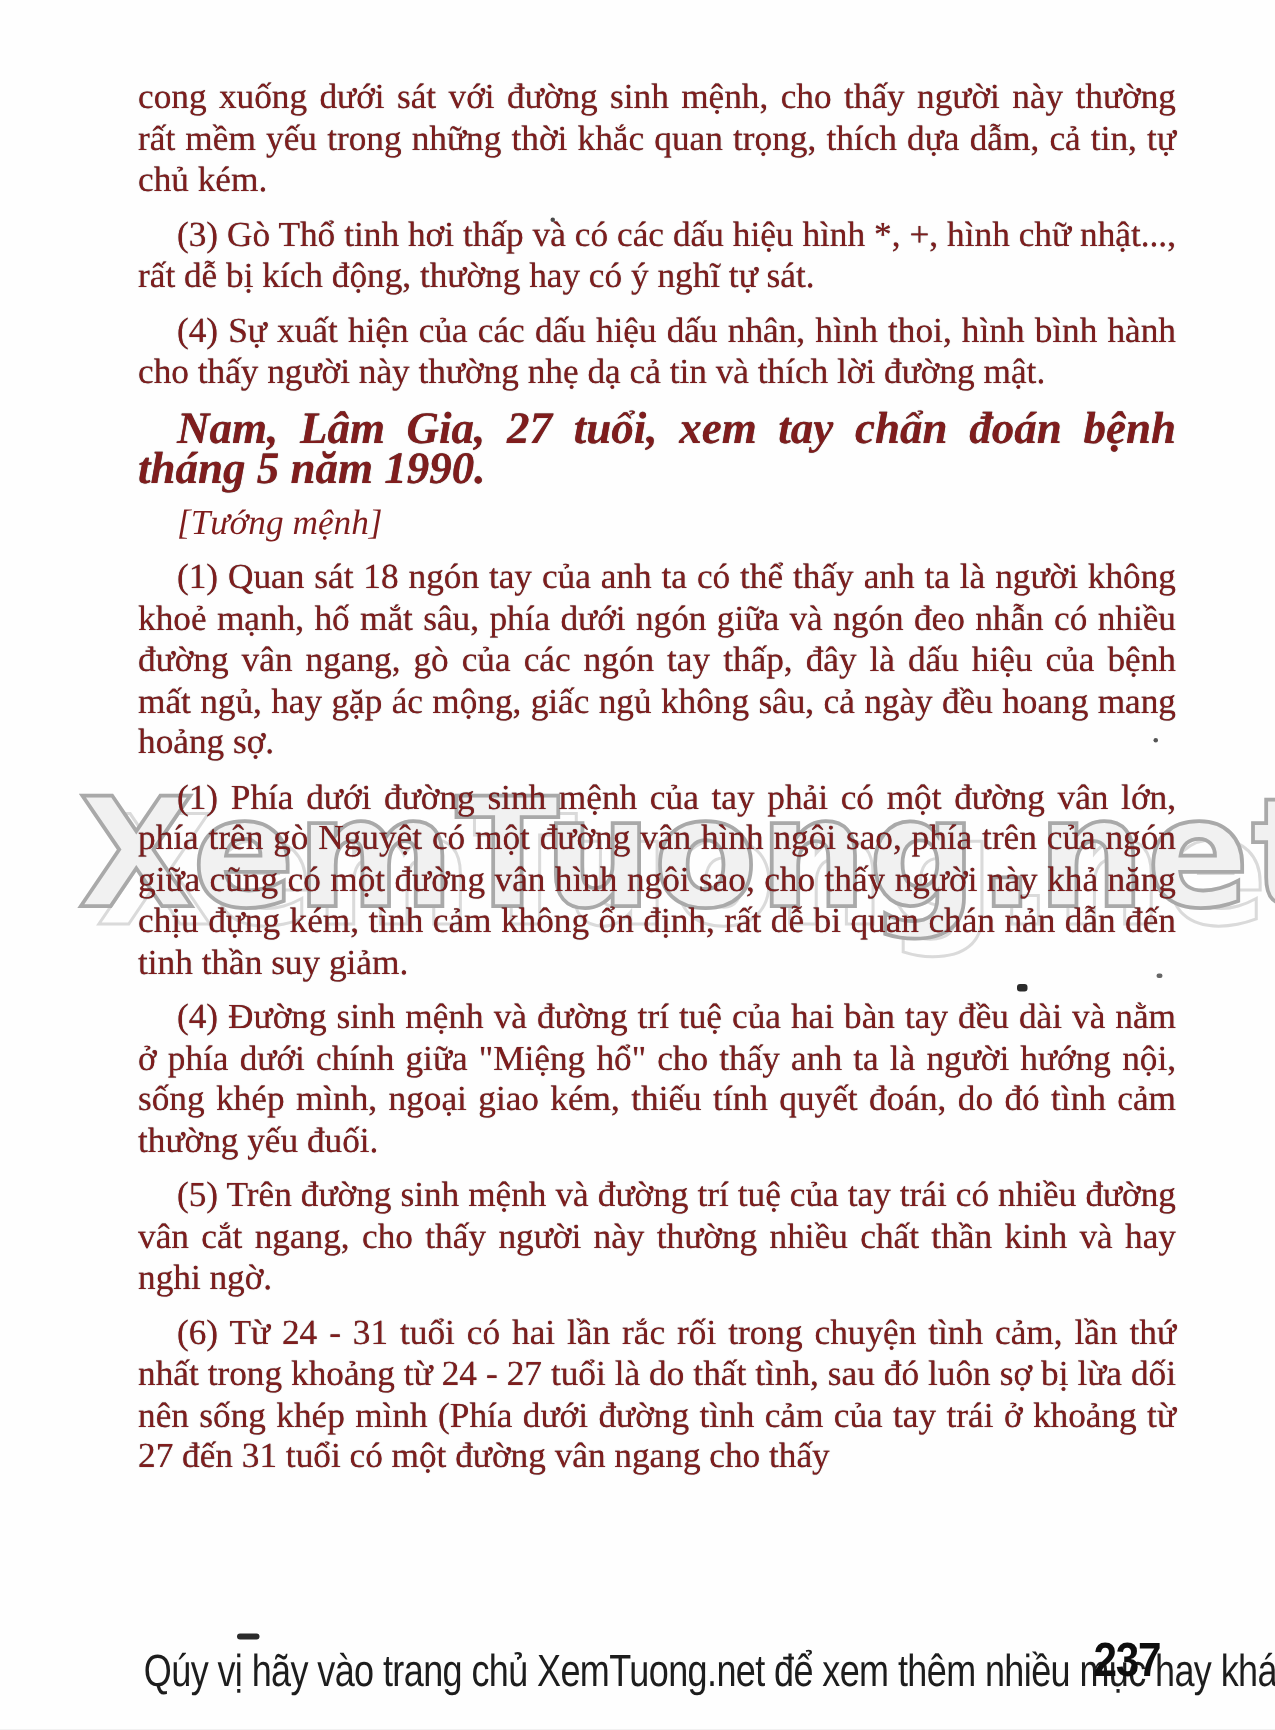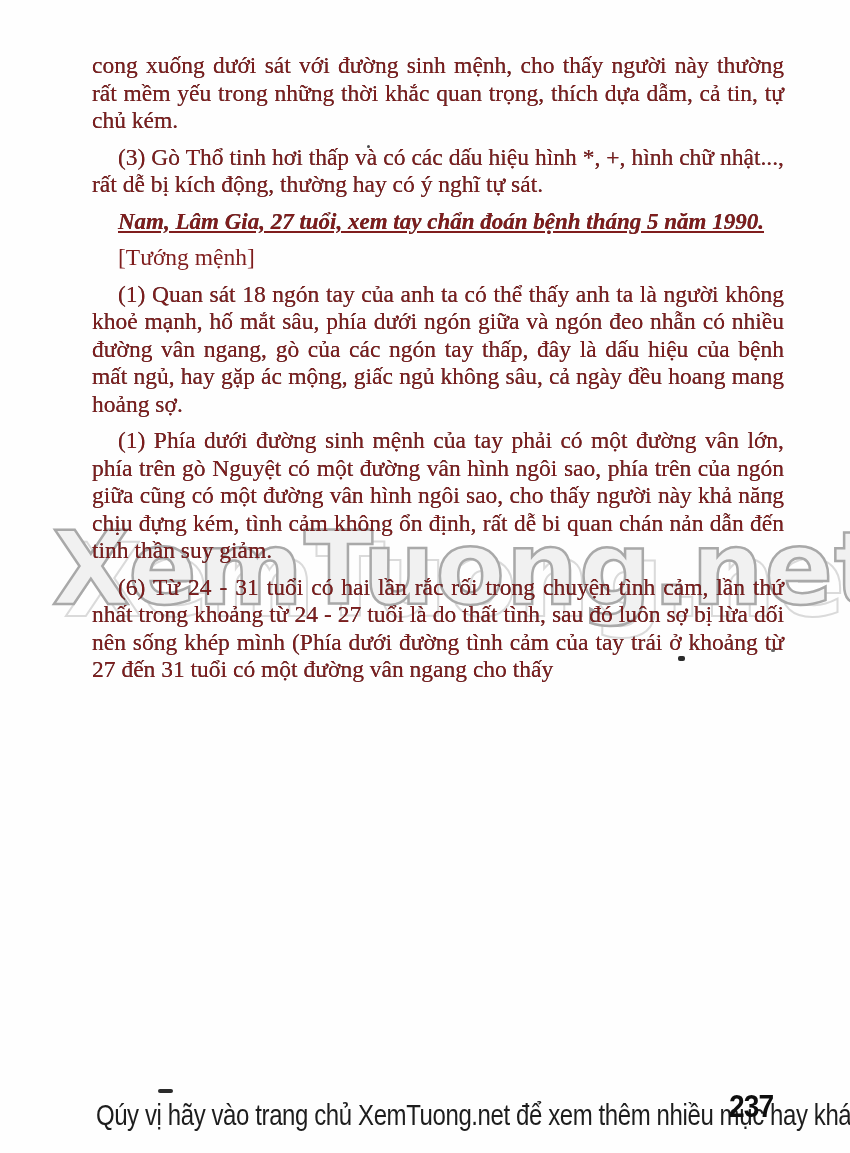--- a/index.html
+++ b/index.html
@@ -16,22 +16,22 @@
     left:80px;top:52px;width:692px;
     z-index:3;
     color:#7f1d1d;
     font-size:23.5px;line-height:27.5px;
     text-align:justify;
     text-shadow:0 0 .55px rgba(0,0,0,.75);
     margin-left:12px;
   }
   .para{margin:0 0 9px 0;text-indent:26px;}
   .para.first{text-indent:0;}
-  .para.heading{font-weight:bold;font-style:italic;font-size:23px;text-decoration:underline;}
-  .para.bracket{text-shadow:none;}
+  .para.heading{font-weight:bold;font-style:italic;font-size:30px;}
+  .para.bracket{font-style:italic;text-shadow:none;}
   
   .watermark,.watermark-shadow{
     position:absolute;
     left:52px;top:504px;
     width:770px;
     font-family:"DejaVu Sans","Liberation Sans",sans-serif;
     font-weight:700;
     font-size:101px;line-height:1.3;
     letter-spacing:1px;
     white-space:nowrap;
@@ -87,24 +87,27 @@
 <body>
 
 <div class="page">
 
   <div class="watermark-shadow">XemTuong.net</div>
   <div class="watermark">XemTuong.net</div>
 
   <div class="content">
     <p class="para first">cong xuống dưới sát với đường sinh mệnh, cho thấy người này thường rất mềm yếu trong những thời khắc quan trọng, thích dựa dẫm, cả tin, tự chủ kém.</p>
     <p class="para">(3) Gò Thổ tinh hơi thấp và có các dấu hiệu hình *, +, hình chữ nhật..., rất dễ bị kích động, thường hay có ý nghĩ tự sát.</p>
+    <p class="para">(4) Sự xuất hiện của các dấu hiệu dấu nhân, hình thoi, hình bình hành cho thấy người này thường nhẹ dạ cả tin và thích lời đường mật.</p>
     <p class="para heading">Nam, Lâm Gia, 27 tuổi, xem tay chẩn đoán bệnh tháng 5 năm 1990.</p>
     <p class="para bracket">[Tướng mệnh]</p>
     <p class="para">(1) Quan sát 18 ngón tay của anh ta có thể thấy anh ta là người không khoẻ mạnh, hố mắt sâu, phía dưới ngón giữa và ngón đeo nhẫn có nhiều đường vân ngang, gò của các ngón tay thấp, đây là dấu hiệu của bệnh mất ngủ, hay gặp ác mộng, giấc ngủ không sâu, cả ngày đều hoang mang hoảng sợ.</p>
     <p class="para">(1) Phía dưới đường sinh mệnh của tay phải có một đường vân lớn, phía trên gò Nguyệt có một đường vân hình ngôi sao, phía trên của ngón giữa cũng có một đường vân hình ngôi sao, cho thấy người này khả năng chịu đựng kém, tình cảm không ổn định, rất dễ bi quan chán nản dẫn đến tinh thần suy giảm.</p>
+    <p class="para">(4) Đường sinh mệnh và đường trí tuệ của hai bàn tay đều dài và nằm ở phía dưới chính giữa "Miệng hổ" cho thấy anh ta là người hướng nội, sống khép mình, ngoại giao kém, thiếu tính quyết đoán, do đó tình cảm thường yếu đuối.</p>
+    <p class="para">(5) Trên đường sinh mệnh và đường trí tuệ của tay trái có nhiều đường vân cắt ngang, cho thấy người này thường nhiều chất thần kinh và hay nghi ngờ.</p>
     <p class="para">(6) Từ 24 - 31 tuổi có hai lần rắc rối trong chuyện tình cảm, lần thứ nhất trong khoảng từ 24 - 27 tuổi là do thất tình, sau đó luôn sợ bị lừa dối nên sống khép mình (Phía dưới đường tình cảm của tay trái ở khoảng từ 27 đến 31 tuổi có một đường vân ngang cho thấy</p>
   </div>
 
   <div class="footer">
     <span class="footer-text">Qúy vị hãy vào trang chủ XemTuong.net để xem thêm nhiều mục hay khác</span>
   </div>
 
   <div class="page-number">237</div>
 
   <div class="speck s1"></div>

